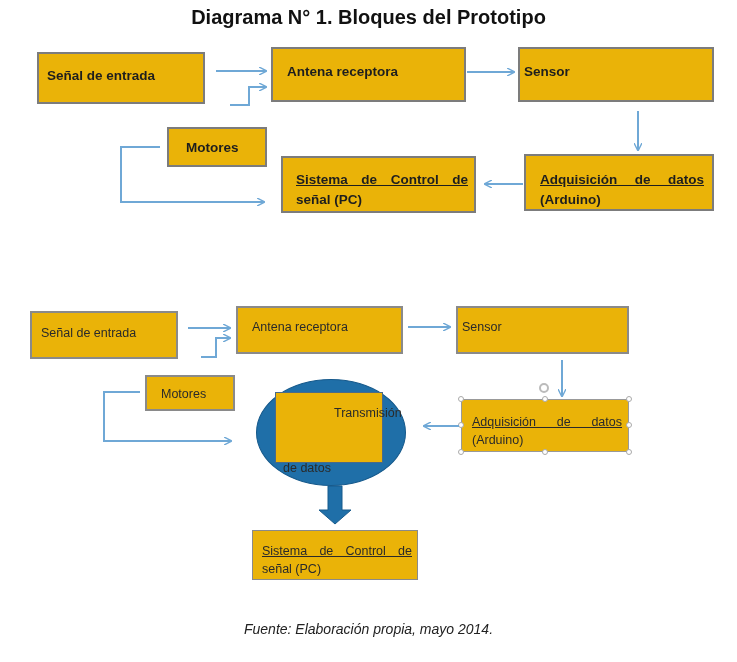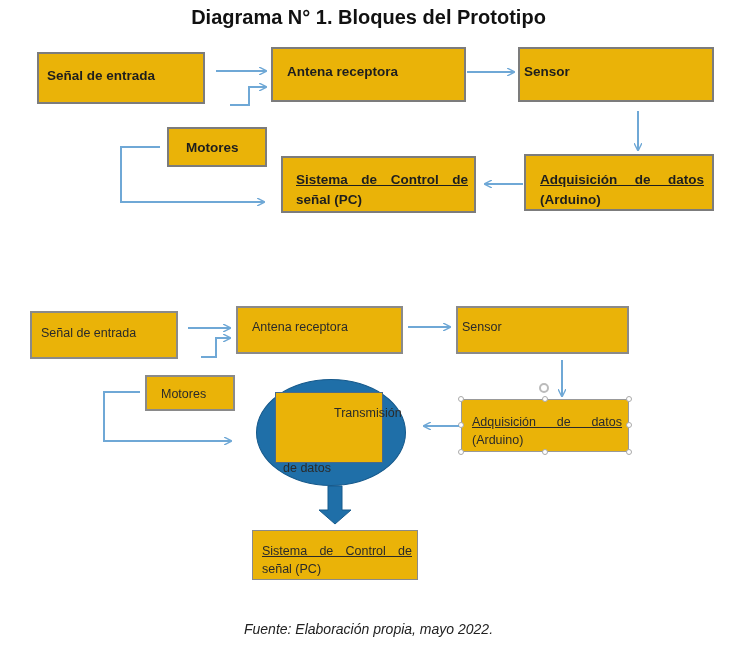--- a/index.html
+++ b/index.html
@@ -109,13 +109,13 @@
     <path d="M201,357 L216,357 L216,338 L230,338" marker-end="url(#ah)"></path>
     <path d="M408,327 L450,327" marker-end="url(#ah)"></path>
     <path d="M562,360 L562,396" marker-end="url(#ah)"></path>
     <path d="M459,426 L424,426" marker-end="url(#ah)"></path>
     <path d="M140,392 L104,392 L104,441 L231,441" marker-end="url(#ah)"></path>
   </g>
 
   <path d="M328,486 L342,486 L342,510 L351,510 L335,524 L319,510 L328,510 Z" fill="#1f6fa8" stroke="#175a8c" stroke-width="1"></path>
 </svg>
 
-<div class="caption">Fuente: Elaboración propia, mayo 2022.</div>
+<div class="caption">Fuente: Elaboración propia, mayo 2014.</div>
 
 </body></html>

